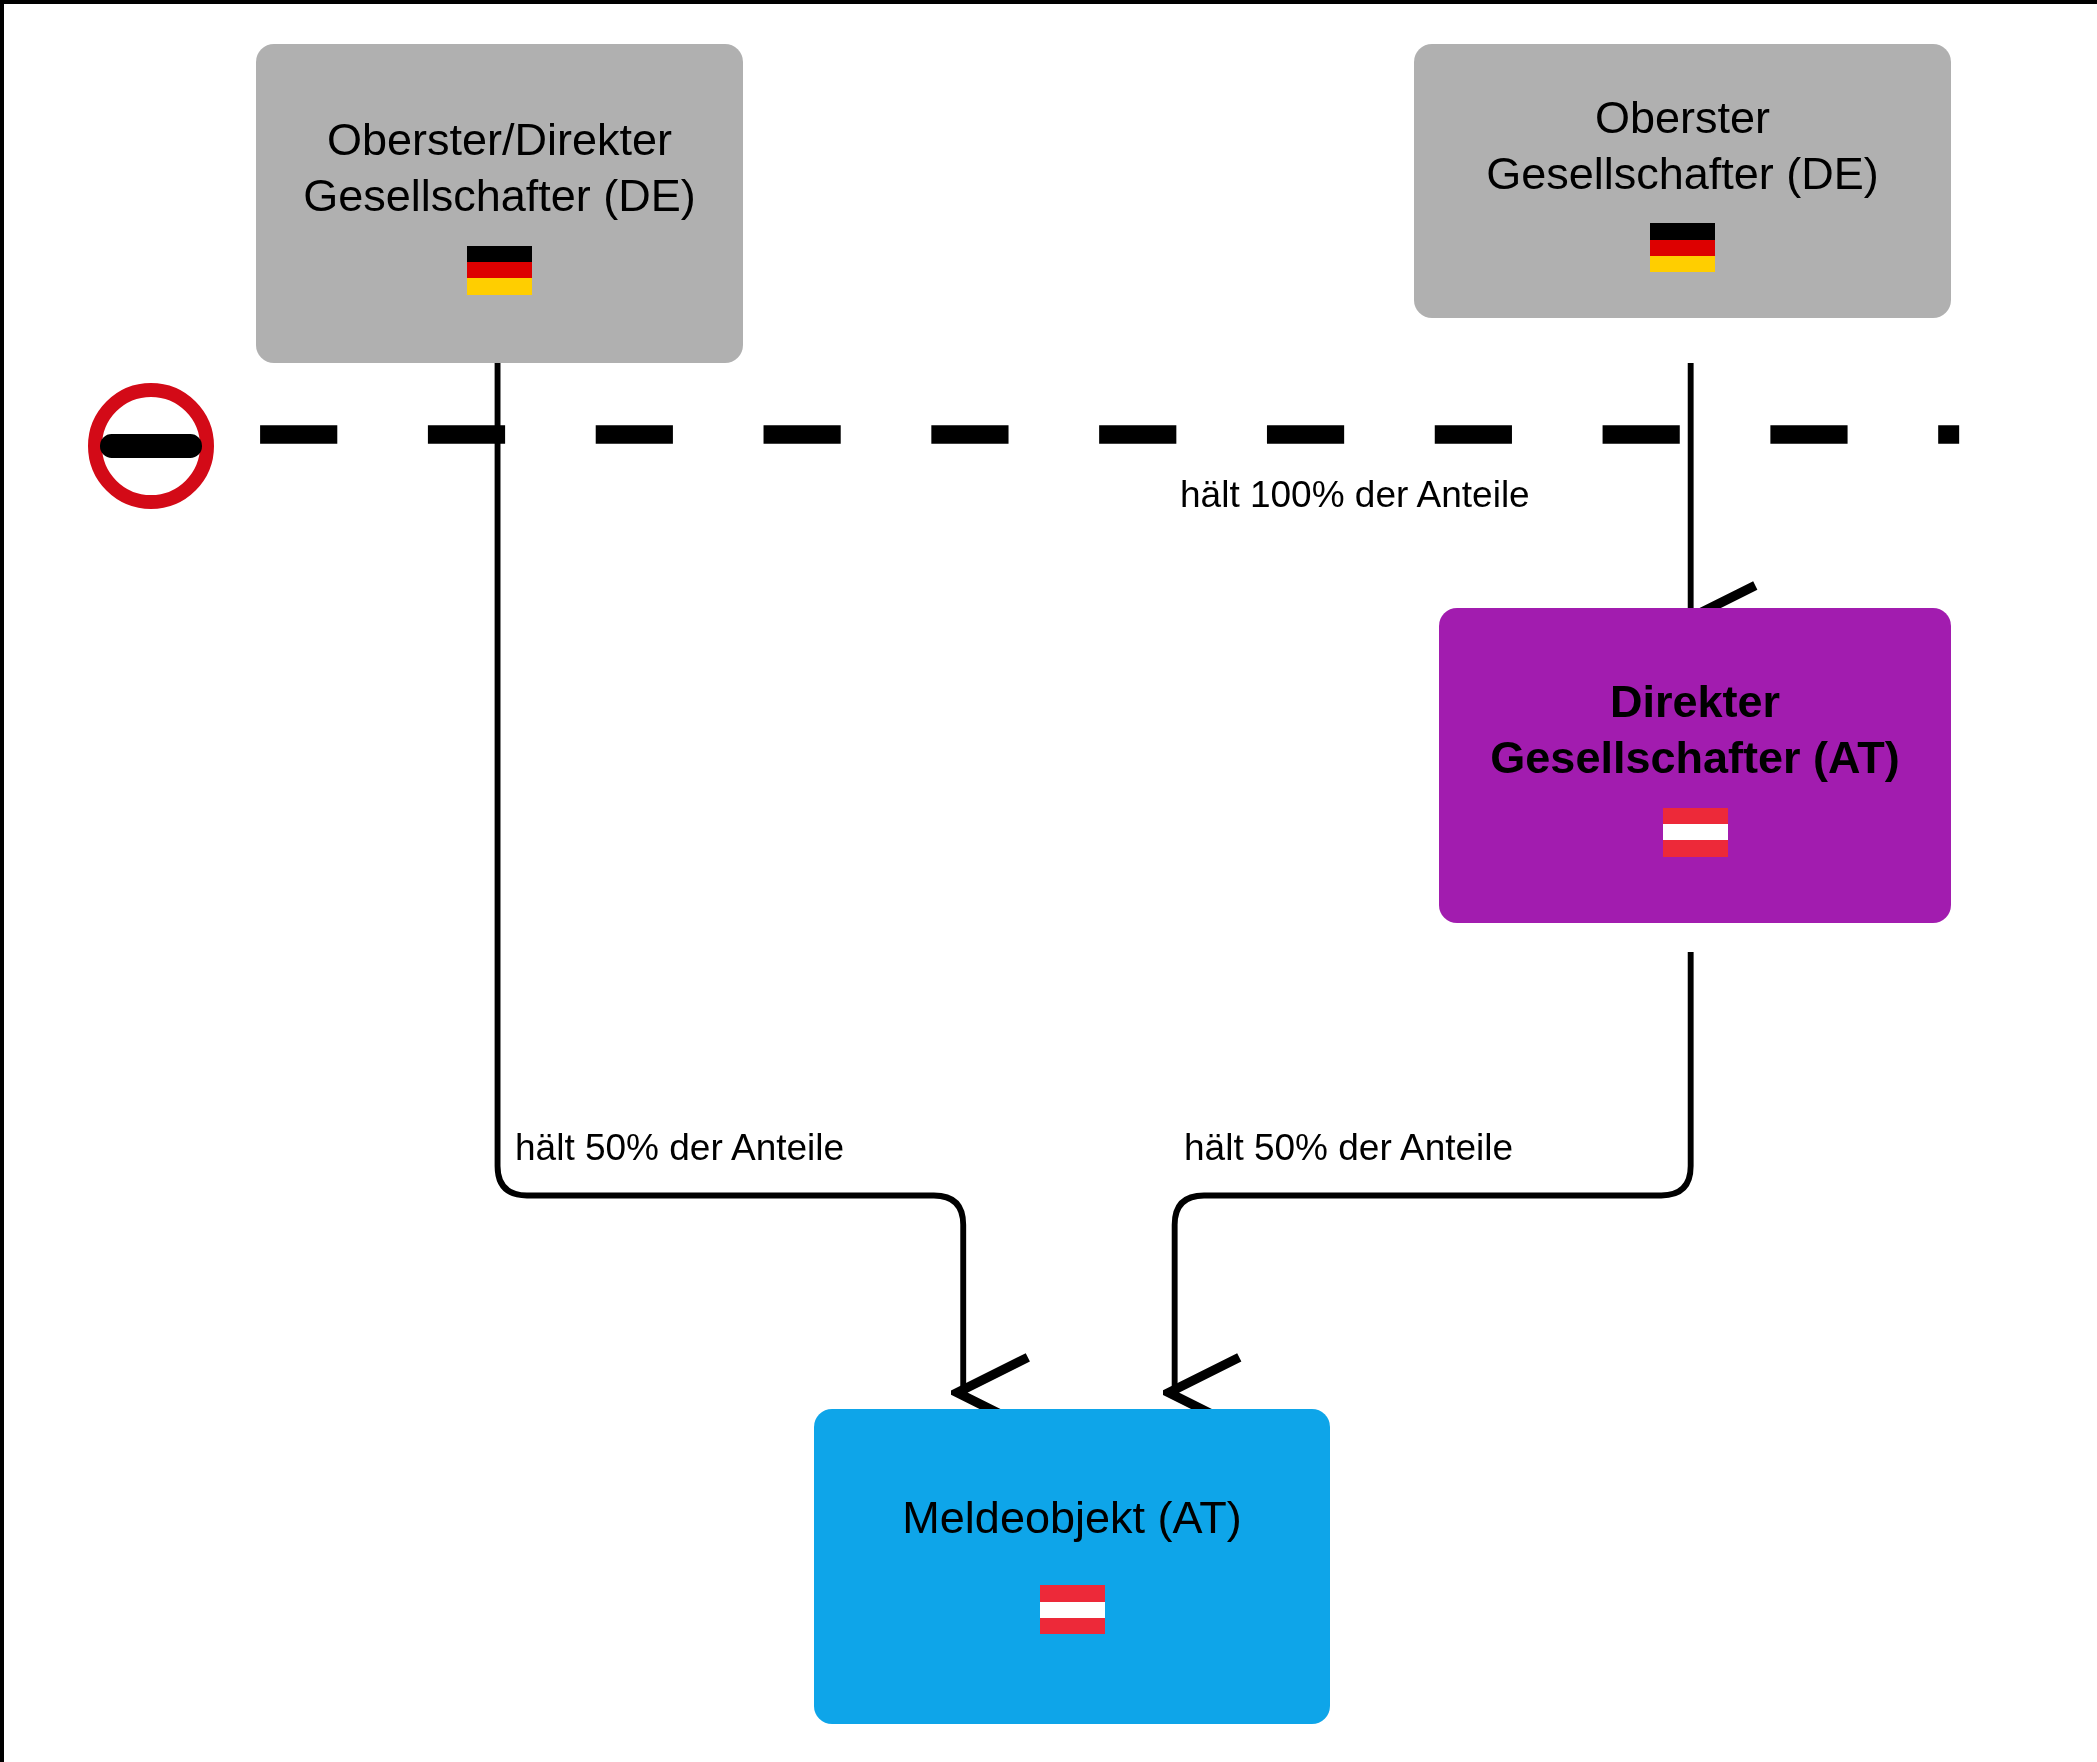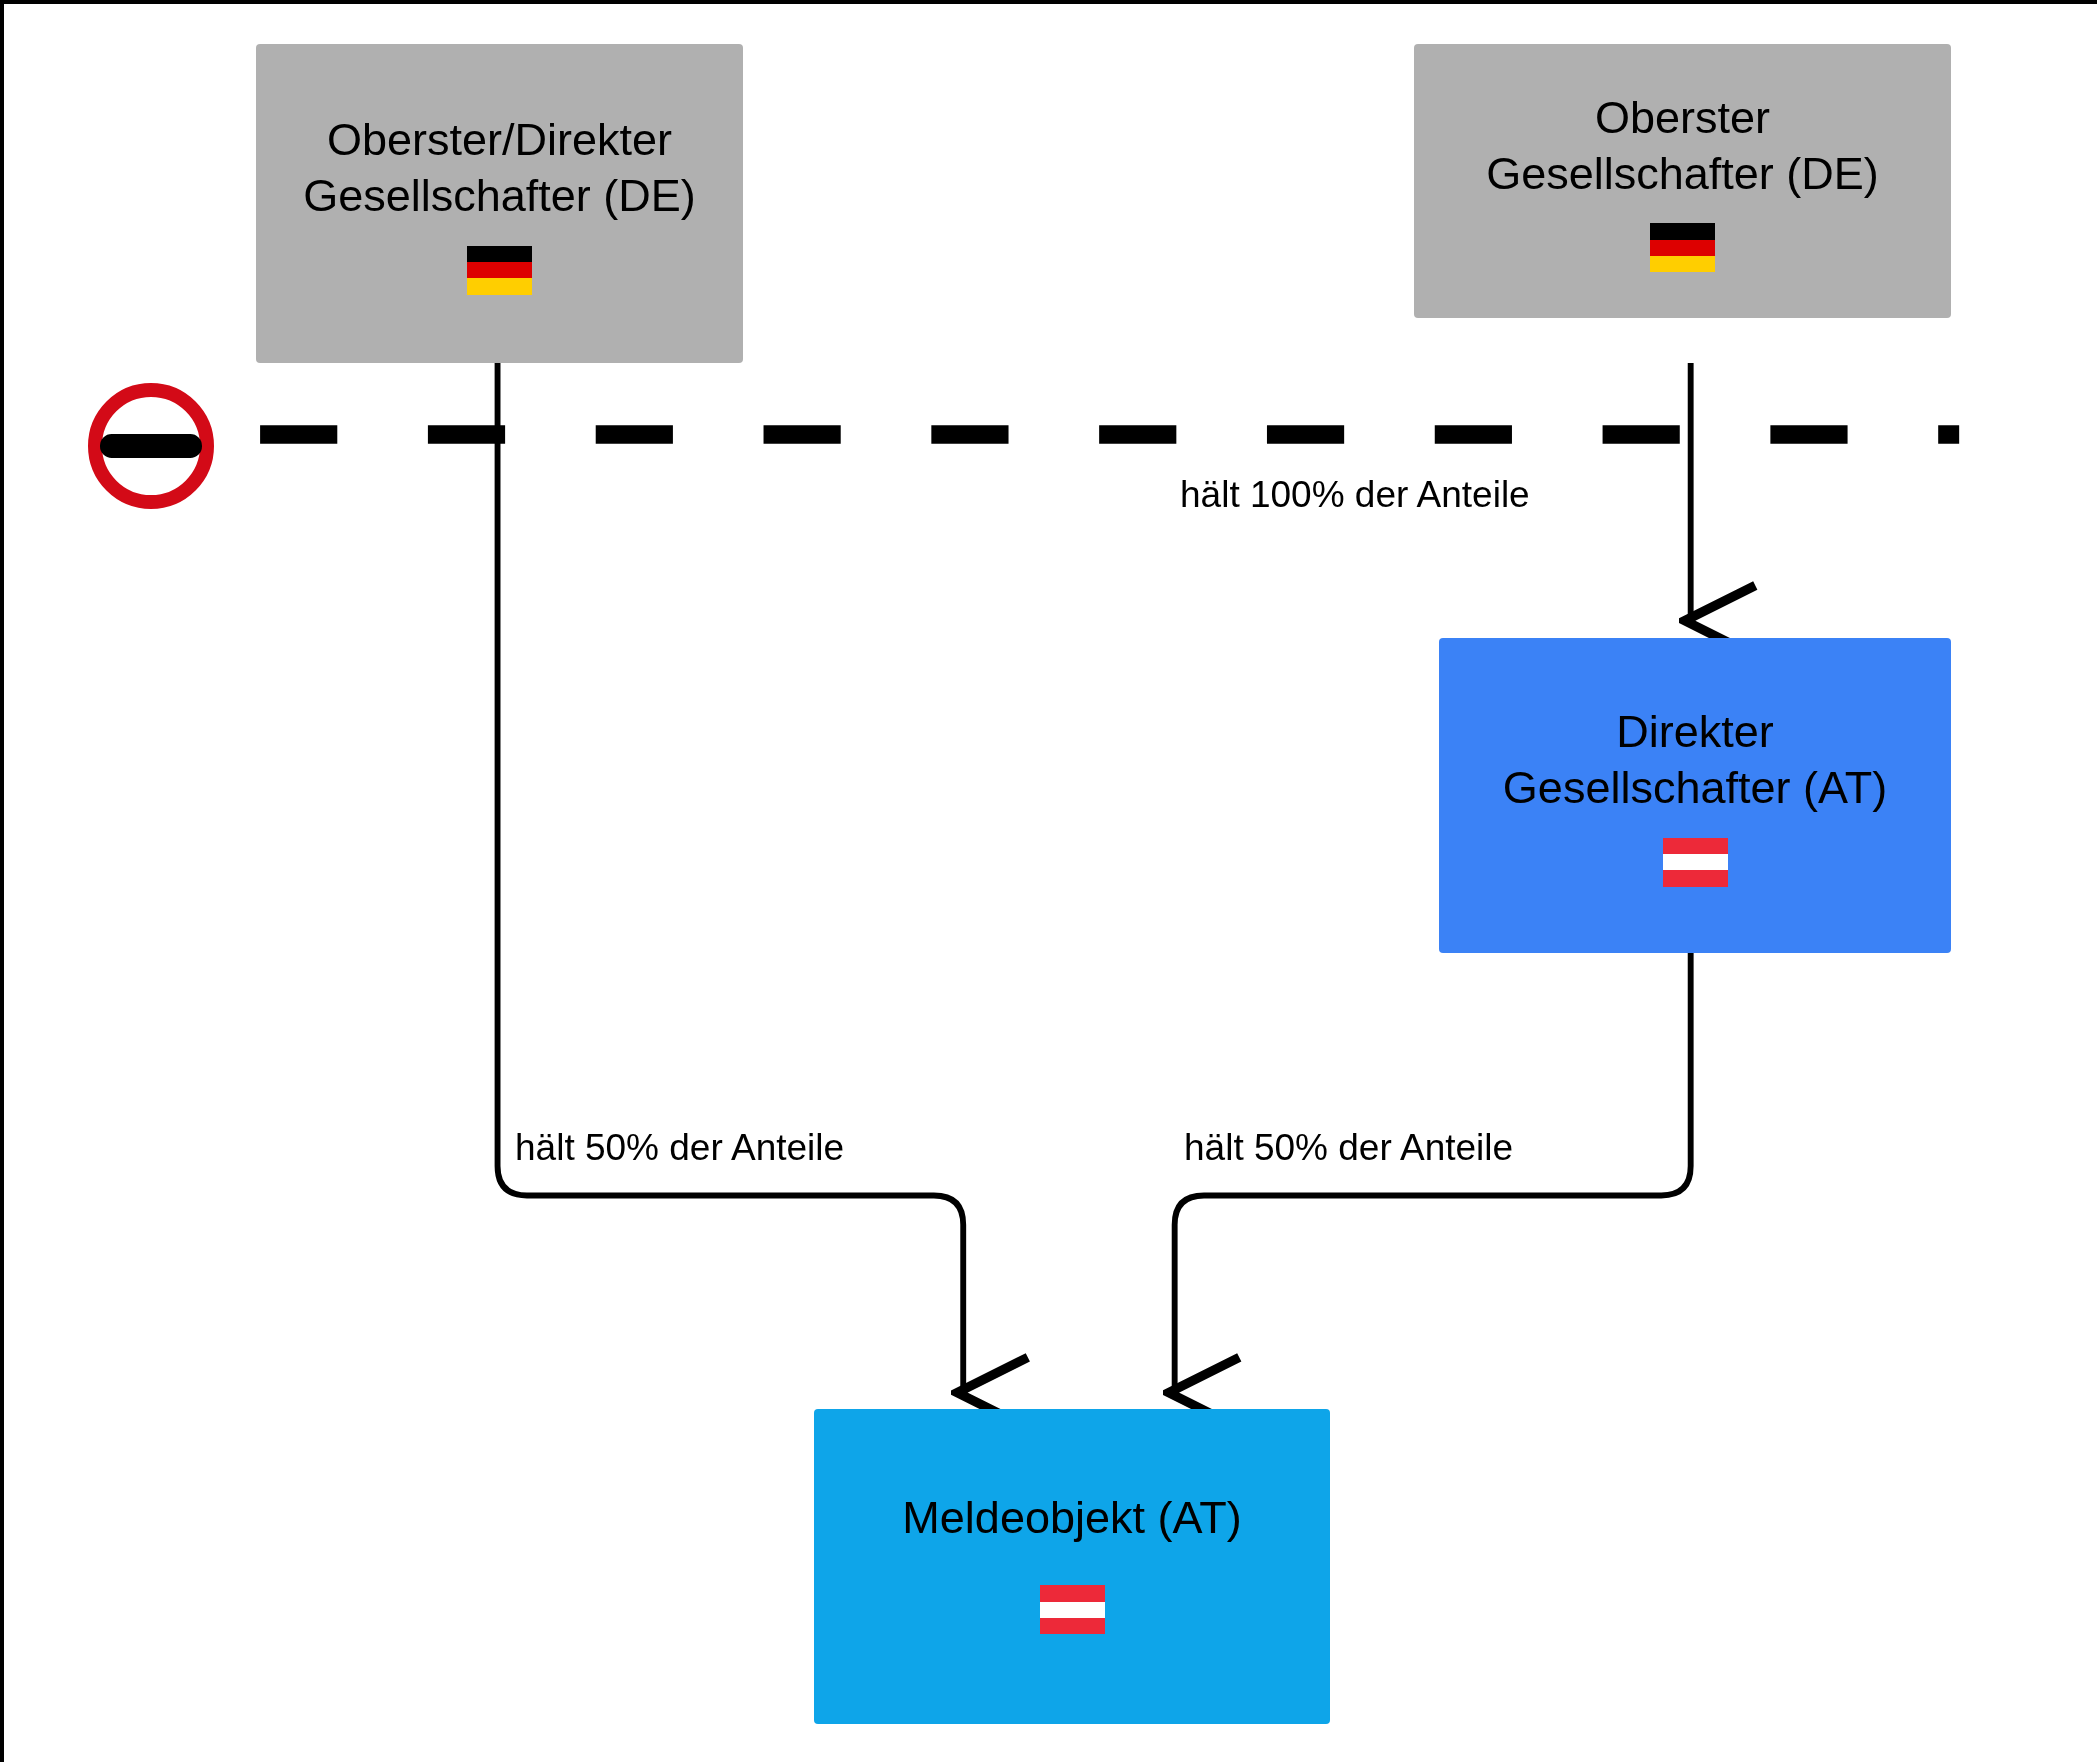--- a/index.html
+++ b/index.html
@@ -24,21 +24,21 @@
     position: absolute;
     left: 0;
     top: 0;
     width: 2098px;
     height: 1762px;
     pointer-events: none;
   }
   .node {
     position: absolute;
     box-sizing: border-box;
-    border-radius: 4px;
+    border-radius: 18px;
     display: flex;
     flex-direction: column;
     align-items: center;
     justify-content: center;
     text-align: center;
     color: #000000;
     font-size: 45px;
     line-height: 1.24;
   }
   .node-label {
@@ -66,22 +66,23 @@
   
   #node-top-left {
     left: 252px; top: 40px; width: 487px; height: 319px;
     background: #b0b0b0;
   }
   #node-top-right {
     left: 1410px; top: 40px; width: 537px; height: 274px;
     background: #b0b0b0;
   }
   #node-direkter-at {
-    left: 1435px; top: 634px; width: 512px; height: 315px;
-    background: #3b82f6;
+    left: 1435px; top: 604px; width: 512px; height: 315px;
+    background: #a21caf;
+    font-weight: bold;
   }
   #node-meldeobjekt {
     left: 810px; top: 1405px; width: 516px; height: 315px;
     background: #0ea5e9;
   }
   #node-meldeobjekt .node-label { margin-top: -8.4px; }
   #node-meldeobjekt .flag { margin-top: 39px; }
 
   
   .edge-label {

